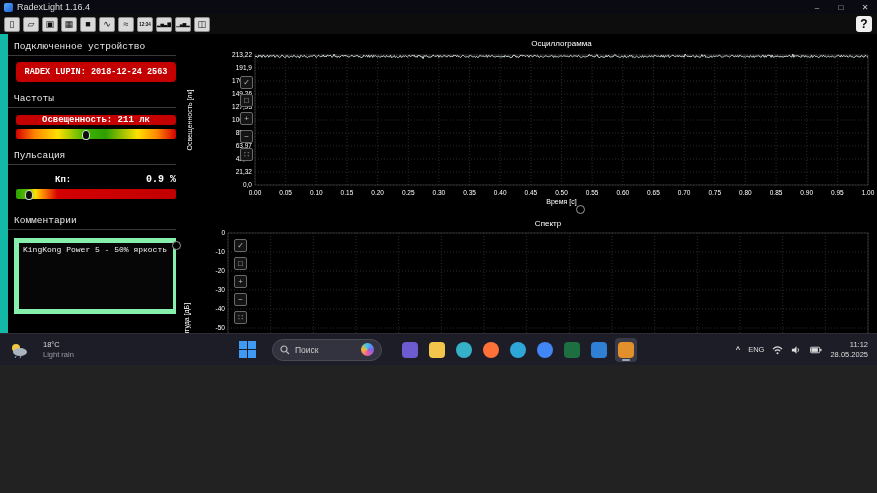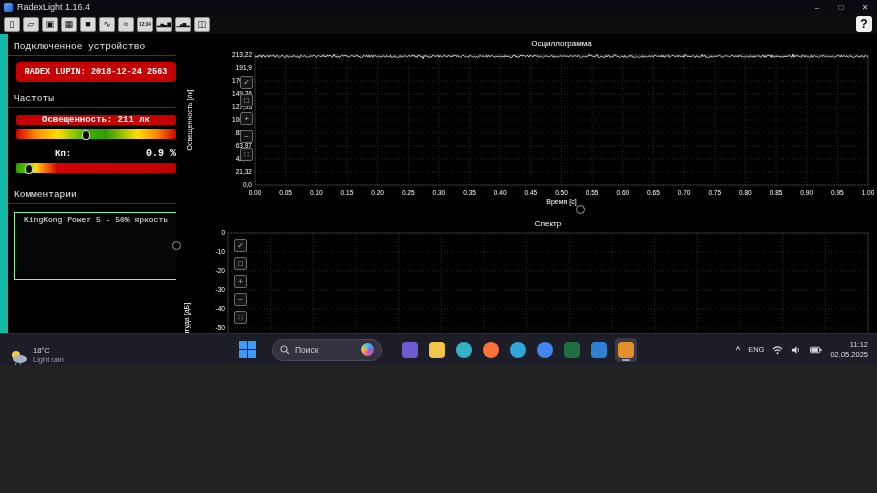--- a/index.html
+++ b/index.html
@@ -24,37 +24,37 @@
   .valbox{margin:7px 8px 4px;background:#c40000;border-radius:3px;color:#fff;font-weight:bold;font-size:9px;text-align:center;padding:0 2px;}
   .slider{position:relative;margin:4px 8px;height:10px;border-radius:2px;}
   .slider.rainbow{background:linear-gradient(90deg,#d40000 0%,#ff8800 12%,#ffe000 26%,#3db300 44%,#2f9e00 56%,#ffe000 76%,#ff8800 88%,#d40000 100%);}
   .slider.pulse{background:linear-gradient(90deg,#2f9e00 0%,#58c000 7%,#ffe000 12%,#ff8800 17%,#d40000 26%,#c00000 100%);}
   .smark{position:absolute;top:1px;width:6px;height:8px;background:#0c0c0c;border:1px solid #cfe0cf;border-radius:50% 50% 45% 45%;transform:translateX(-50%);}
   .kprow{display:flex;align-items:center;margin:9px 8px 2px;font-size:9px;padding-left:39px;}
   .kplabel{font-weight:bold;color:#fff;}
   .kpval{flex:1;text-align:right;font-weight:bold;font-size:10px;color:#fff;}
   .freq{text-align:center;font-weight:bold;font-size:9.5px;margin-top:11px;color:#fff;}
   .shdr.gap{margin-top:9px;}
-  .comments{margin:8px 6px 0;height:62px;border:1px solid #86efac;background:#060606;font-size:8px;padding:2px 4px;color:#eee;overflow:hidden;text-align:center;}
+  .comments{margin:8px 6px 0;height:62px;border:5px solid #86efac;background:#060606;font-size:8px;padding:2px 4px;color:#eee;overflow:hidden;}
 
   
   .main{position:absolute;left:176px;top:34px;right:0;bottom:32px;background:#000;}
   .main svg{position:absolute;left:0;}
   svg text{font-family:"Liberation Sans",sans-serif;}
   #oscsvg{top:0;}
   #specsvg{top:183px;}
   .ctools{position:absolute;display:flex;flex-direction:column;gap:5px;z-index:3;}
   .ctools.osc{left:64px;top:42px;}
   .ctools.spec{left:58px;top:205px;}
   .ctool{width:13px;height:13px;background:#141414;border:1px solid #6a6a6a;border-radius:2px;color:#bbb;font-size:8px;display:flex;align-items:center;justify-content:center;box-sizing:border-box;}
   .splitter{position:absolute;width:7px;height:7px;border:1px solid #9a9a9a;border-radius:50%;background:#000;z-index:5;}
 
   
   .taskbar{position:absolute;left:0;right:0;bottom:0;height:32px;background:#1d1d28;display:flex;align-items:center;border-top:1px solid #2c2c38;box-sizing:border-box;}
-  .weather{display:flex;align-items:flex-end;gap:5px;padding:0 10px;color:#ddd;font-size:7.5px;height:100%;line-height:1.3;}
+  .weather{display:flex;align-items:center;gap:15px;padding:0 10px;color:#ddd;font-size:7.5px;height:100%;line-height:1.3;}
   .weather .desc{color:#9a9aa5;}
   .taskcenter{position:absolute;left:236px;display:flex;align-items:center;gap:14px;height:100%;}
   .startbtn{width:22px;height:22px;display:grid;grid-template-columns:8px 8px;grid-template-rows:8px 8px;gap:1px;place-content:center;}
   .startbtn span{background:#3f9af5;}
   .searchpill{width:110px;height:22px;background:#33333f;border:1px solid #4a4a55;border-radius:11px;display:flex;align-items:center;gap:5px;padding:0 7px;color:#ccc;font-size:8.5px;box-sizing:border-box;}
   .bingicon{margin-left:auto;width:13px;height:13px;border-radius:50%;background:conic-gradient(#35c3f3,#8263e6,#e65ca4,#f7b733,#35c3f3);}
   .apps{display:flex;gap:5px;margin-left:3px;}
   .appbtn{width:22px;height:24px;border-radius:4px;display:flex;align-items:center;justify-content:center;position:relative;}
   .appbtn.active{background:#3a3a47;}
   .appbtn.active::after{content:"";position:absolute;bottom:1px;left:50%;transform:translateX(-50%);width:8px;height:2px;border-radius:1px;background:#9aa7b8;}
@@ -98,20 +98,21 @@
   <div class="sidebar">
     <div class="shdr">Подключенное устройство</div>
     <div class="devbtn">RADEX LUPIN: 2018-12-24 2563</div>
 
     <div class="shdr">Частоты</div>
     <div class="valbox">Освещенность: 211 лк</div>
     <div class="slider rainbow">
       <div class="smark" style="left: 44%;"></div>
     </div>
 
+    <div class="shdr">Пульсация</div>
     <div class="kprow">
       <span class="kplabel">Кп:</span>
       <span class="kpval">0.9 %</span>
     </div>
     <div class="slider pulse">
       <div class="smark" style="left: 8%;"></div>
     </div>
 
     <div class="shdr gap">Комментарии</div>
     <div class="comments">KingKong Power 5 - 50% яркость</div>
@@ -524,18 +525,18 @@
       </span>
       <span class="trayicon">
         <svg width="12" height="8" viewBox="0 0 13 8">
           <rect x="0.5" y="1" width="10" height="6" rx="1" fill="none" stroke="#ddd" stroke-width="1"></rect>
           <rect x="1.5" y="2" width="7" height="4" fill="#ddd"></rect>
           <rect x="11" y="2.8" width="1.5" height="2.4" fill="#ddd"></rect>
         </svg>
       </span>
       <div class="clock">
         <div>11:12</div>
-        <div>02.05.2025</div>
+        <div>28.05.2025</div>
       </div>
     </div>
   </div>
 
 </div>
 
 </body></html>

